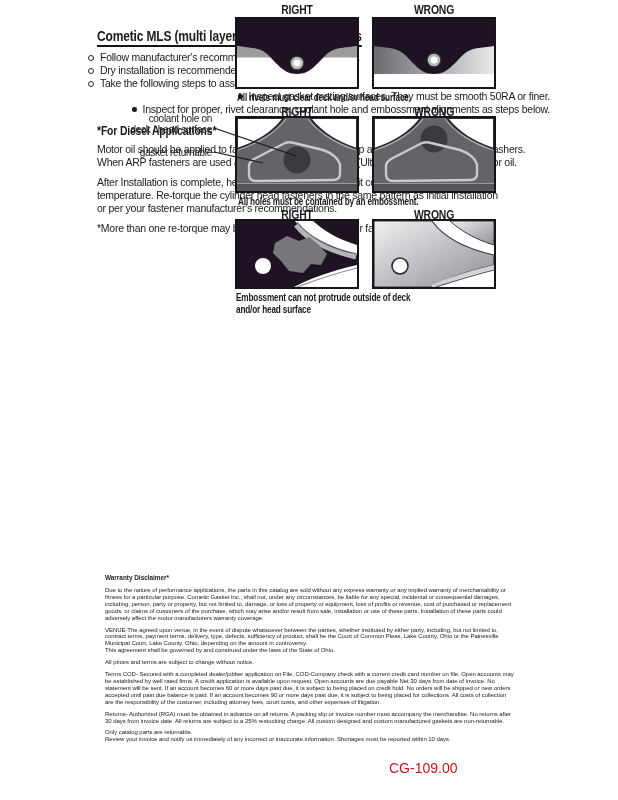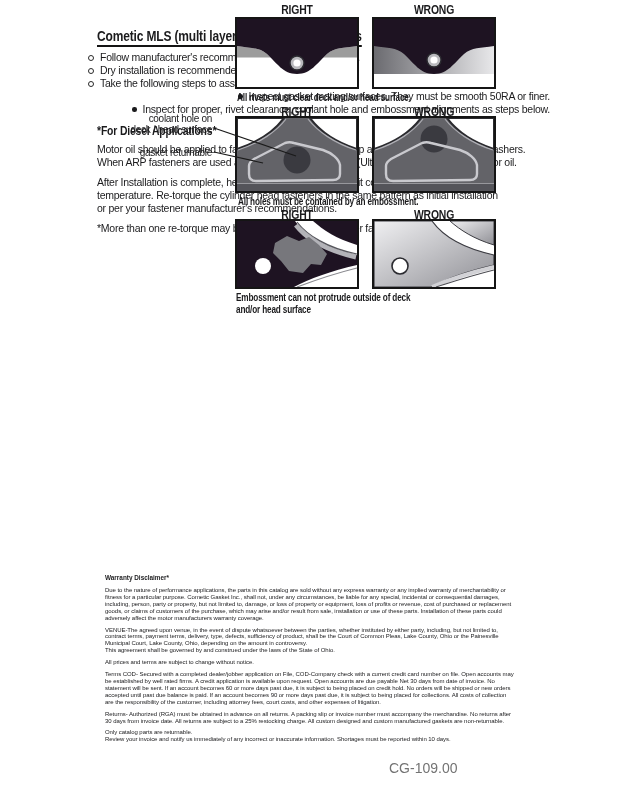--- a/index.html
+++ b/index.html
@@ -37,21 +37,21 @@
   }
   .side-label {
     position:absolute; font-size:10px; line-height:10.5px; letter-spacing:-0.3px;
     text-align:right; white-space:pre-line;
   }
   .leader-overlay { position:absolute; left:0; top:0; width:618px; height:322px; pointer-events:none; }
   
   .disclaimer { position:absolute; left:105px; top:574px; width:410px; }
   .disclaimer h3 { margin:0 0 6px 0; font-size:6.4px; font-weight:bold; letter-spacing:0; }
   .disclaimer p { margin:0 0 5px 0; font-size:6px; line-height:6.9px; letter-spacing:-0.05px; white-space:pre-line; }
-  .footer-code { position:absolute; left:389px; top:760px; font-size:14px; color:#737373; }
+  .footer-code { position:absolute; left:389px; top:760px; font-size:14px; color:#b91c1c; }
 </style>
 </head>
 <body>
 
 <div class="page">
 
   <div class="content">
     <h1 class="doc-title">Cometic MLS (multi layer steel) Installation Tips</h1>
 
     <div class="brow">

